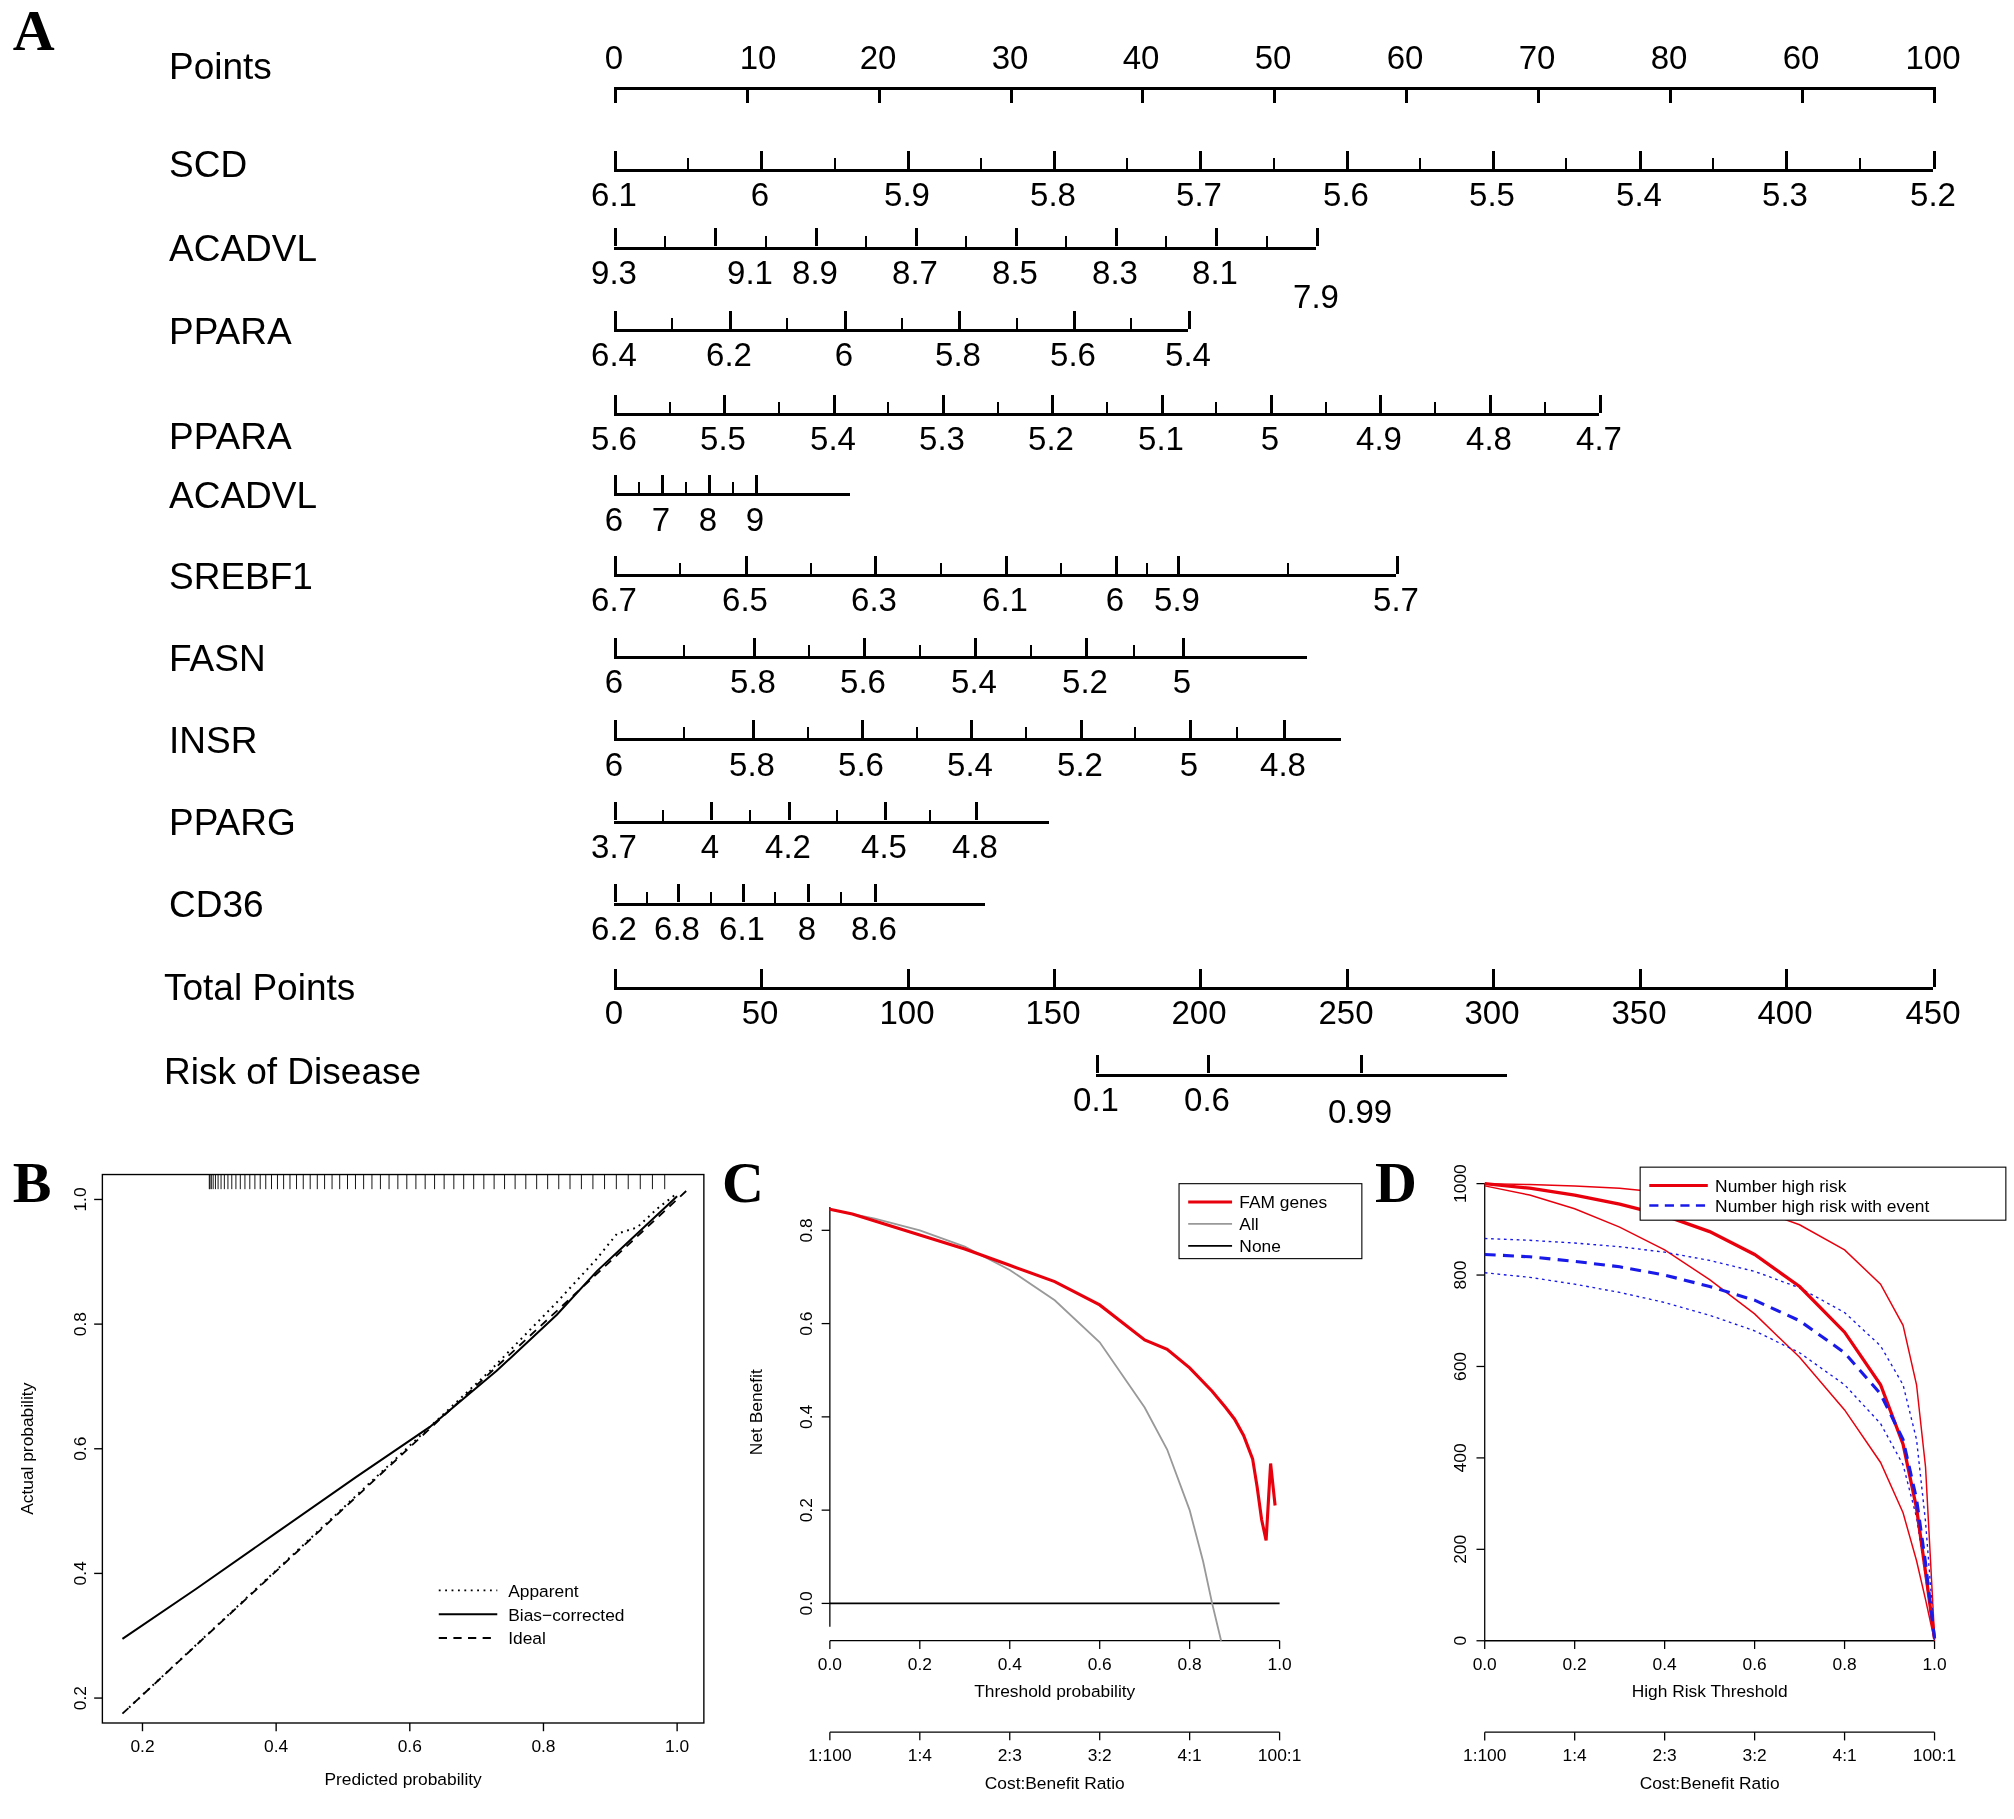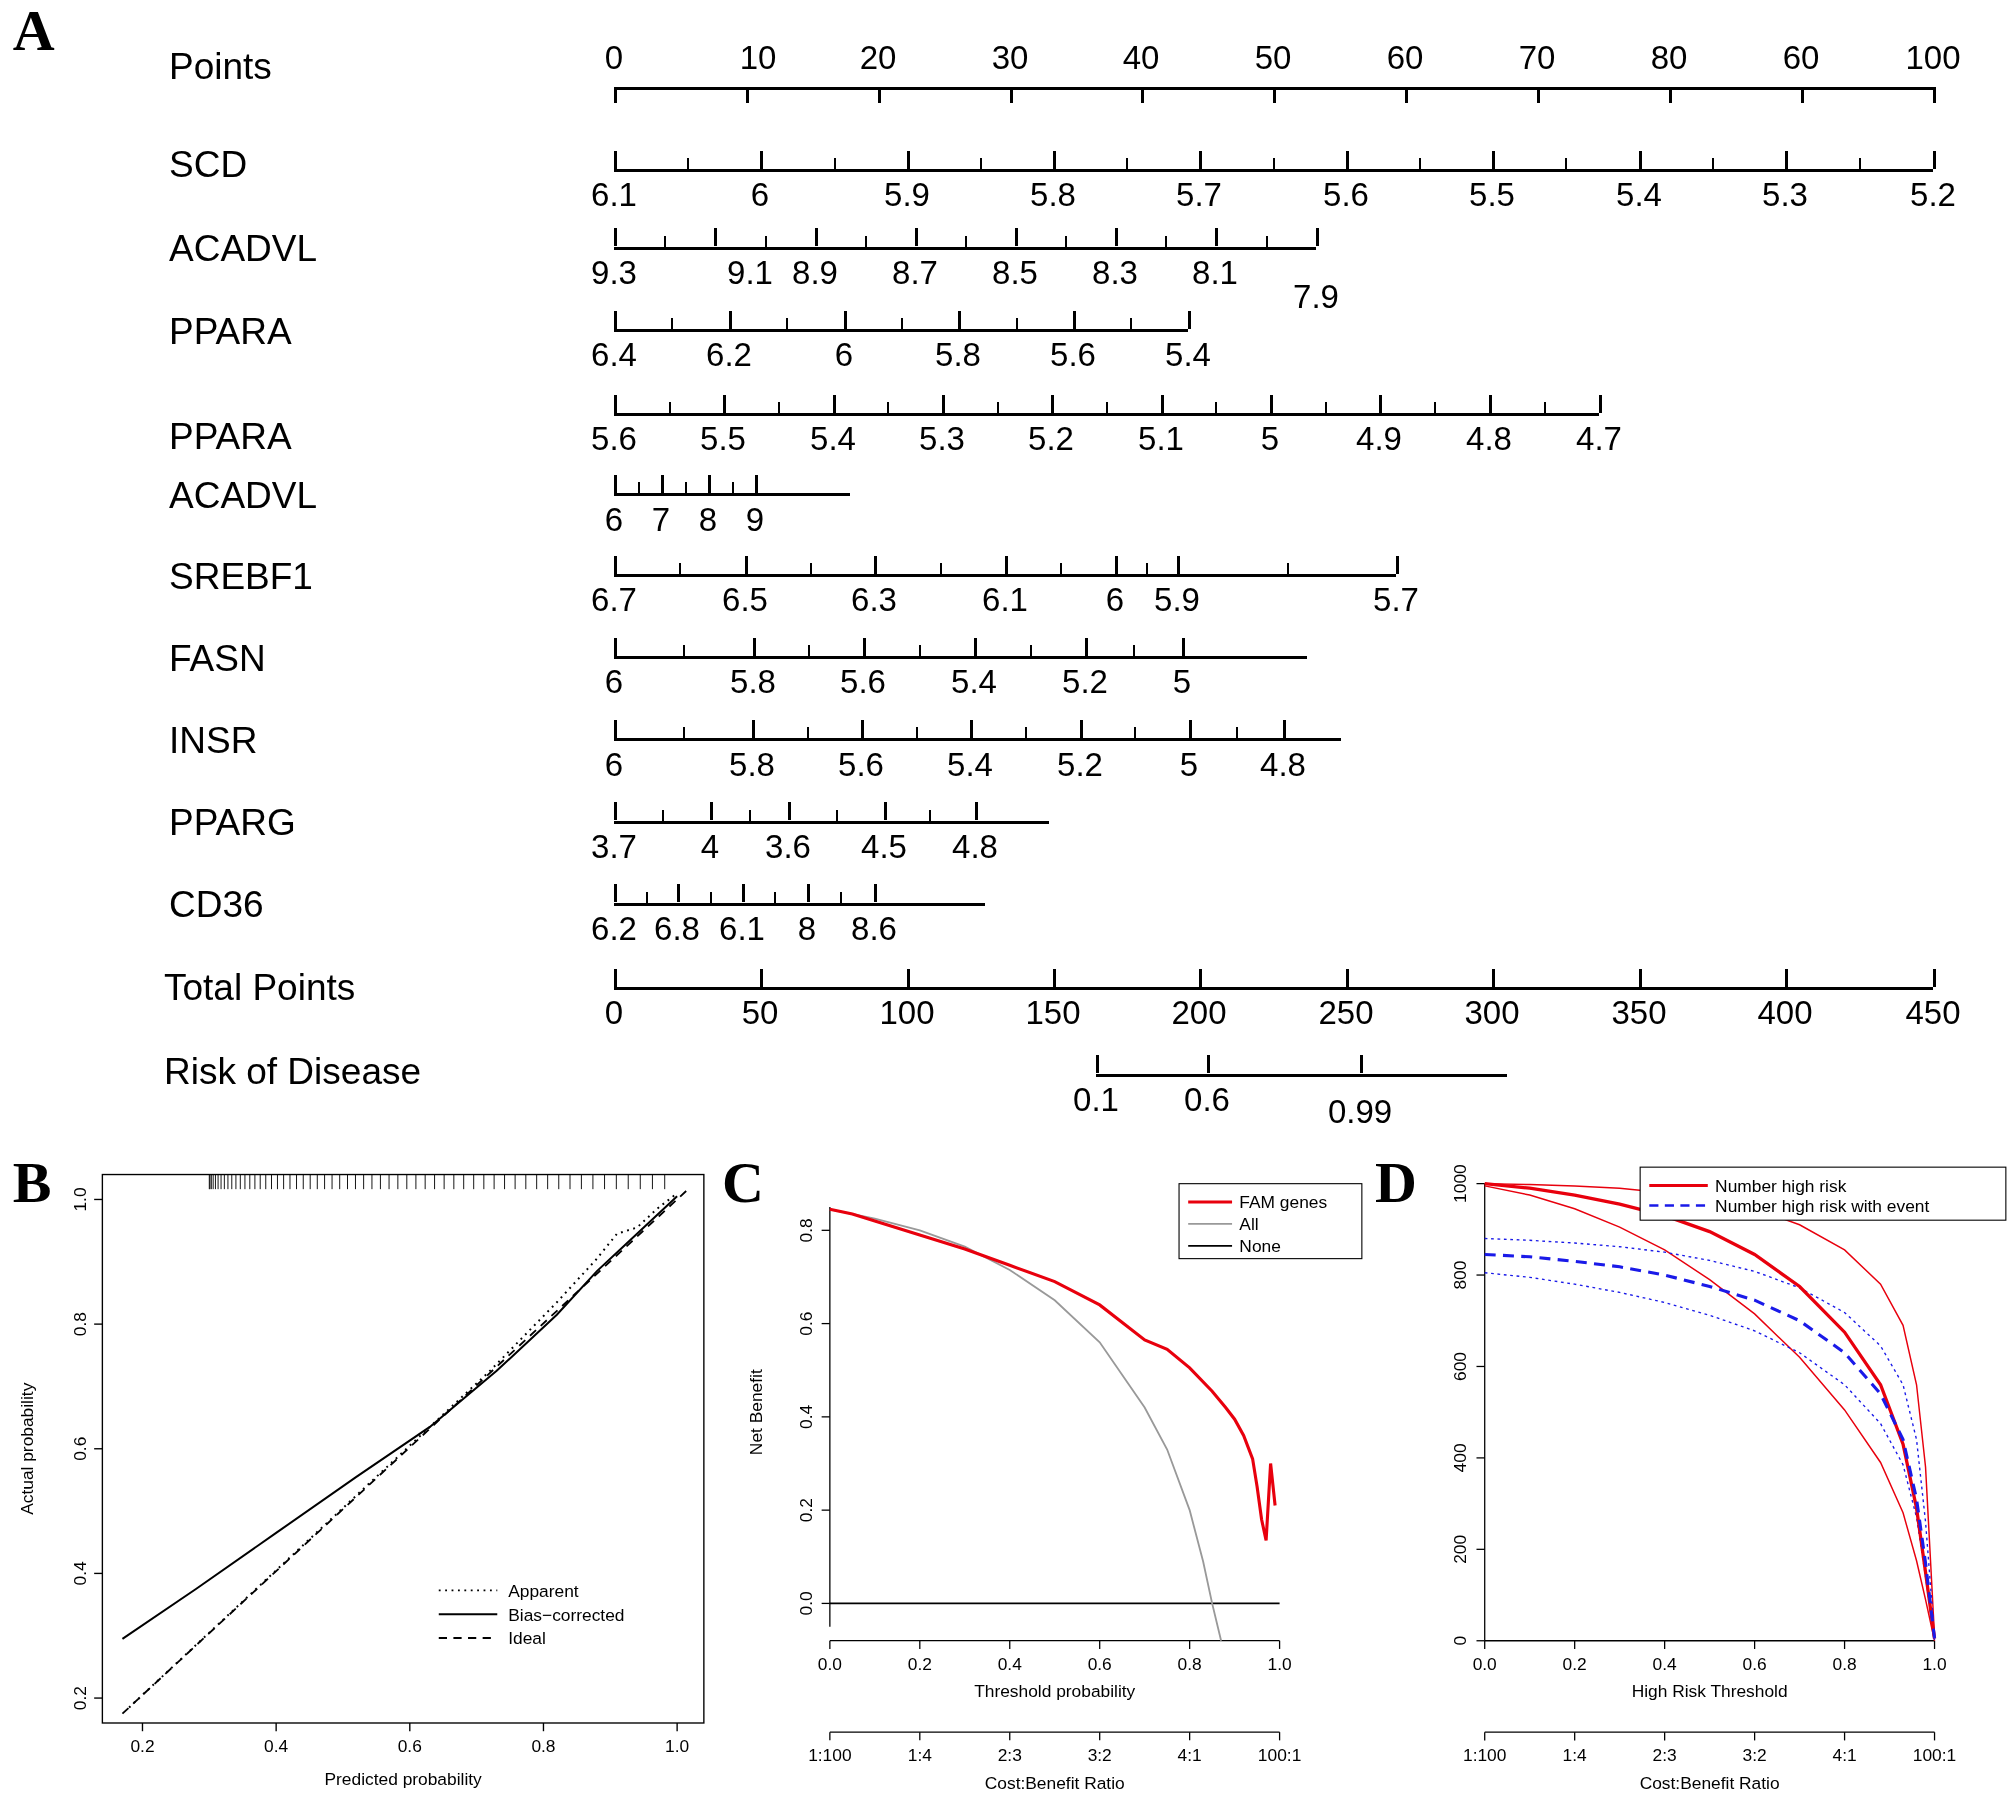--- a/index.html
+++ b/index.html
@@ -234,21 +234,21 @@
       <div class="nom-axis" style="left: 614px; top: 821px; width: 435px; height: 2.7px; background: rgb(0, 0, 0);"></div>
       <div class="tick" style="left: 662px; top: 810px; height: 11px;"></div>
       <div class="tick" style="left: 749px; top: 810px; height: 11px;"></div>
       <div class="tick" style="left: 836px; top: 810px; height: 11px;"></div>
       <div class="tick" style="left: 929px; top: 810px; height: 11px;"></div>
       <div class="tick" style="left: 614px; top: 802px; height: 18.3px; width: 2.7px;"></div>
       <div class="ticklab" style="left: 614px; top: 828px;">3.7</div>
       <div class="tick" style="left: 710px; top: 802px; height: 18.3px; width: 2.7px;"></div>
       <div class="ticklab" style="left: 710px; top: 828px;">4</div>
       <div class="tick" style="left: 788px; top: 802px; height: 18.3px; width: 2.7px;"></div>
-      <div class="ticklab" style="left: 788px; top: 828px;">3.6</div>
+      <div class="ticklab" style="left: 788px; top: 828px;">4.2</div>
       <div class="tick" style="left: 884px; top: 802px; height: 18.3px; width: 2.7px;"></div>
       <div class="ticklab" style="left: 884px; top: 828px;">4.5</div>
       <div class="tick" style="left: 975px; top: 802px; height: 18.3px; width: 2.7px;"></div>
       <div class="ticklab" style="left: 975px; top: 828px;">4.8</div>
       <div class="nom-label" style="left: 169px; top: 884px;">CD36</div>
       <div class="nom-axis" style="left: 614px; top: 903px; width: 371px; height: 2.7px; background: rgb(0, 0, 0);"></div>
       <div class="tick" style="left: 646px; top: 892px; height: 11px;"></div>
       <div class="tick" style="left: 710px; top: 892px; height: 11px;"></div>
       <div class="tick" style="left: 774px; top: 892px; height: 11px;"></div>
       <div class="tick" style="left: 840px; top: 892px; height: 11px;"></div>

